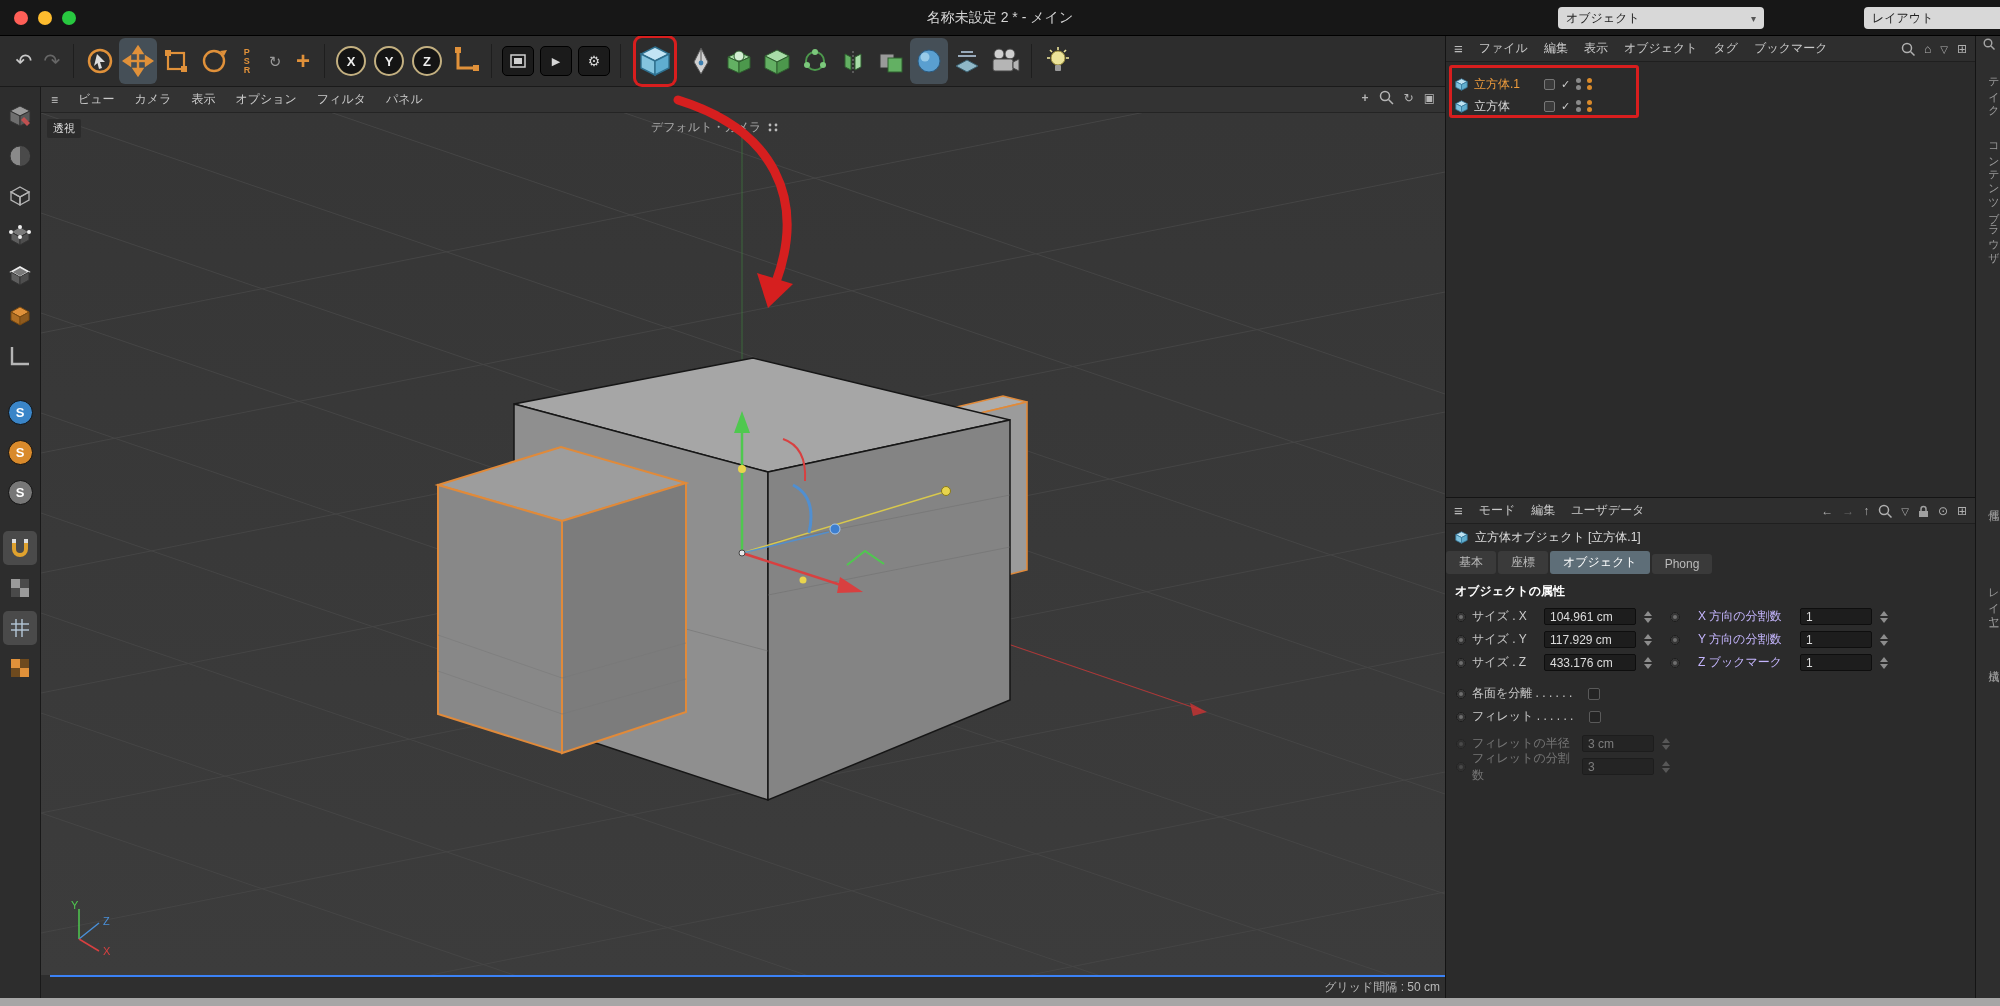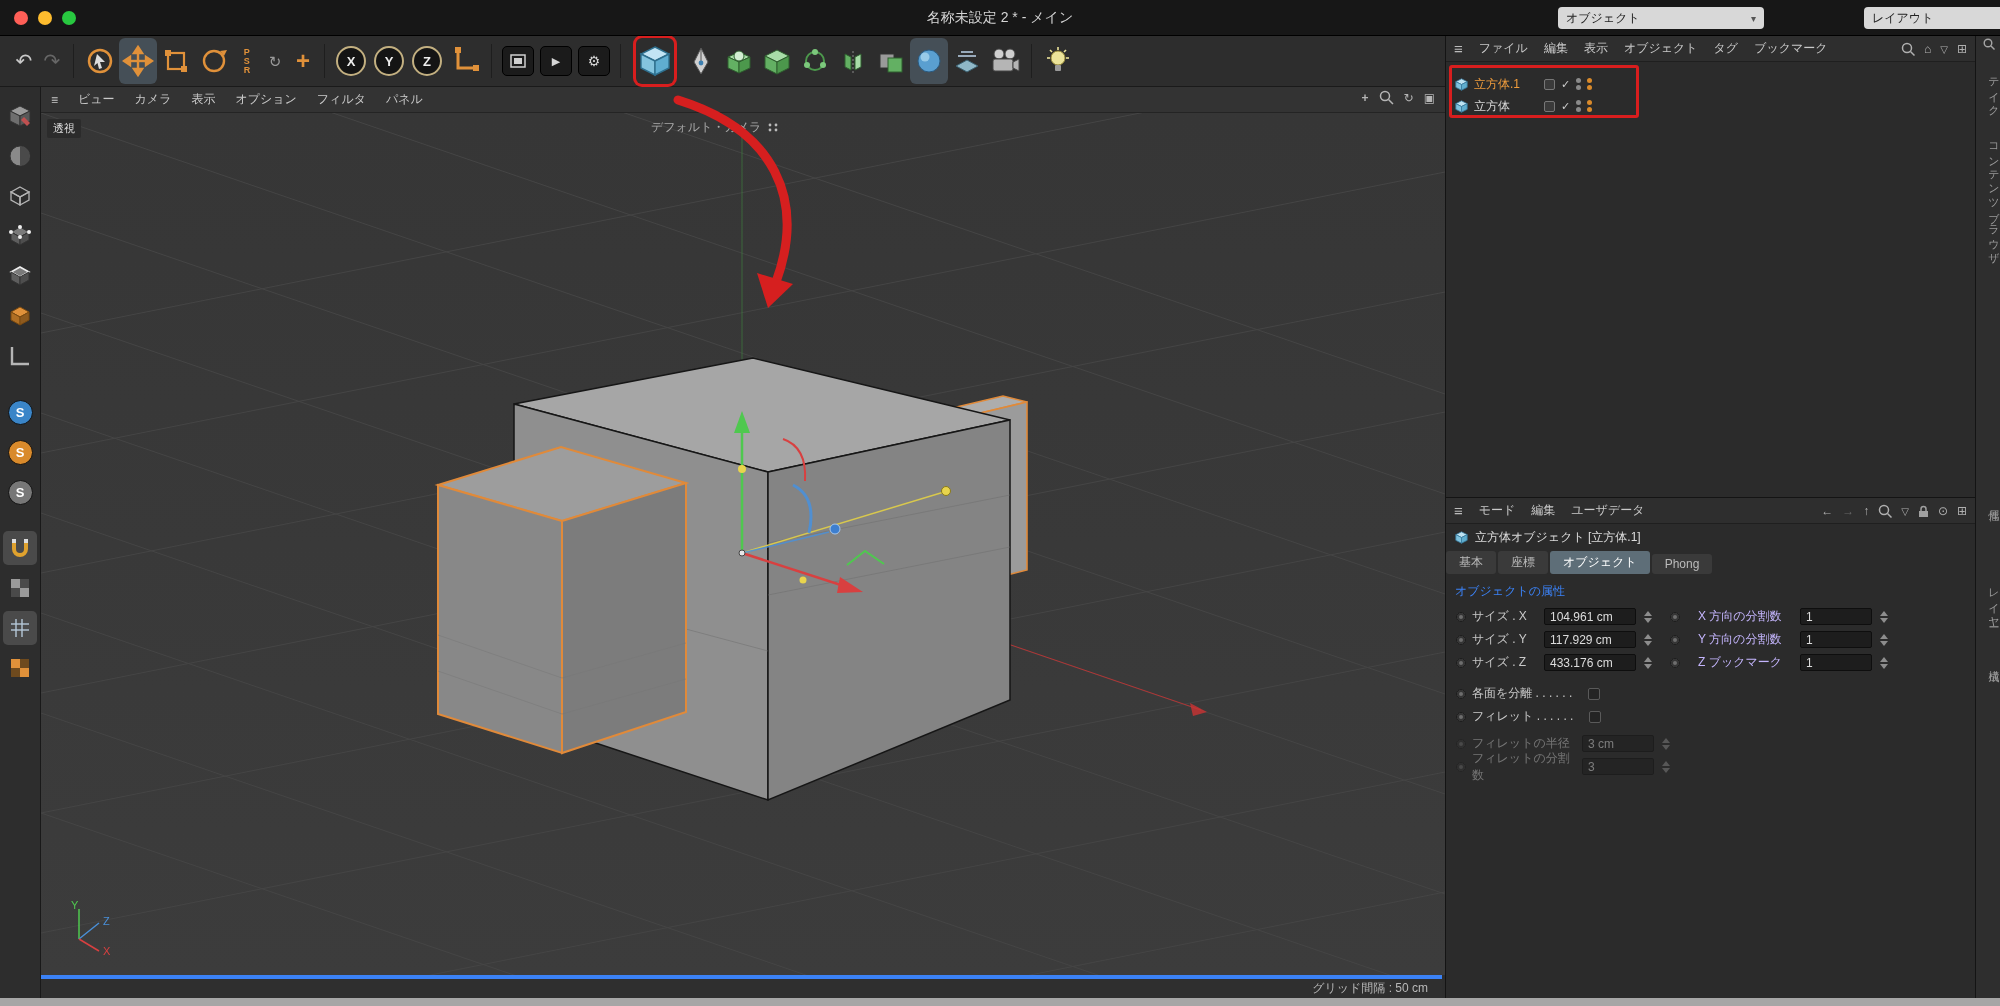--- a/index.html
+++ b/index.html
@@ -46,22 +46,22 @@
   .vp-menu{position:absolute;left:41px;top:87px;width:1404px;height:26px;background:#333;
     border-bottom:1px solid #242424;display:flex;align-items:center;color:#c9c9c9;font-size:12px;
     gap:20px;padding-left:10px;z-index:2}
   .vp-menu .mi{cursor:default}
   .vp-icons{position:absolute;right:10px;top:3px;display:flex;gap:10px;align-items:center;color:#b5b5b5}
   .vp-canvas{position:absolute;left:41px;top:113px;width:1404px;height:862px;
     background:linear-gradient(#363636,#3c3c3c);overflow:hidden;z-index:1}
   .proj-label{position:absolute;left:6px;top:6px;background:#2b2b2b;color:#ddd;font-size:11px;
     padding:2px 6px;border-radius:2px}
   .cam-label{position:absolute;left:610px;top:6px;color:#ababab;font-size:12px;display:flex;gap:6px;align-items:center}
-  .vp-foot{position:absolute;left:38px;top:975px;width:1404px;height:23px;background:#2f2f2f;
-    border-top:4px solid #3b82f6;color:#b8b8b8;font-size:12px;display:flex;align-items:center;
+  .vp-foot{position:absolute;left:50px;top:975px;width:1404px;height:23px;background:#2f2f2f;
+    border-top:2px solid #3b82f6;color:#b8b8b8;font-size:12px;display:flex;align-items:center;
     justify-content:flex-end;padding-right:14px;z-index:2}
   .axis-ind{position:absolute;left:16px;bottom:14px}
 
   
   .om{position:absolute;left:1445px;top:36px;width:530px;height:461px;background:#2b2b2b;
     border-left:1px solid #141414;z-index:4}
   .panel-menu{height:26px;background:#2e2e2e;border-bottom:1px solid #1f1f1f;display:flex;
     align-items:center;gap:16px;padding-left:8px;color:#c9c9c9;font-size:12px;position:relative}
   .panel-menu .burger{font-size:15px;color:#bbb}
   .panel-icons{position:absolute;right:8px;top:0;height:26px;display:flex;gap:9px;align-items:center;color:#b0b0b0}
@@ -75,21 +75,21 @@
   .dotcol.orange i{background:#d98a2b}
   .om-redbox{position:absolute;left:3px;top:3px;width:190px;height:53px;border:3px solid #d81e1e;
     border-radius:3px;pointer-events:none}
 
   .am{position:absolute;left:1445px;top:497px;width:530px;height:501px;background:#2b2b2b;
     border-left:1px solid #141414;border-top:1px solid #141414;color:#ccc;font-size:12px;z-index:4}
   .am-title{height:26px;display:flex;align-items:center;gap:7px;padding-left:9px;color:#ddd}
   .am-tabs{display:flex;gap:2px;height:24px;align-items:flex-end}
   .am-tab{padding:3px 13px;background:#3a3a3a;color:#bbb;border-radius:3px;font-size:12px}
   .am-tab.active{background:#5e6e78;color:#fff}
-  .am-section{padding:9px 0 5px 9px;font-weight:normal;color:#3b82f6}
+  .am-section{padding:9px 0 5px 9px;font-weight:bold;color:#ffffff}
   .am-row{height:23px;display:flex;align-items:center;padding-left:10px;gap:6px}
   .am-row .lbl{width:66px;color:#c9c9c9}
   .am-row .lbl2{width:96px;color:#c4b5fd;margin-left:12px}
   .field{height:17px;background:#1d1d1d;border:1px solid #0e0e0e;border-radius:2px;color:#ddd;
     padding:0 5px;display:flex;align-items:center}
   .f78{width:92px}.f72{width:72px}
   .spin{display:flex;flex-direction:column;gap:2px;margin-left:2px}
   .spin i{display:block;width:0;height:0;border-left:4px solid transparent;border-right:4px solid transparent}
   .spin .up{border-bottom:5px solid #8d8d8d}
   .spin .dn{border-top:5px solid #8d8d8d}

